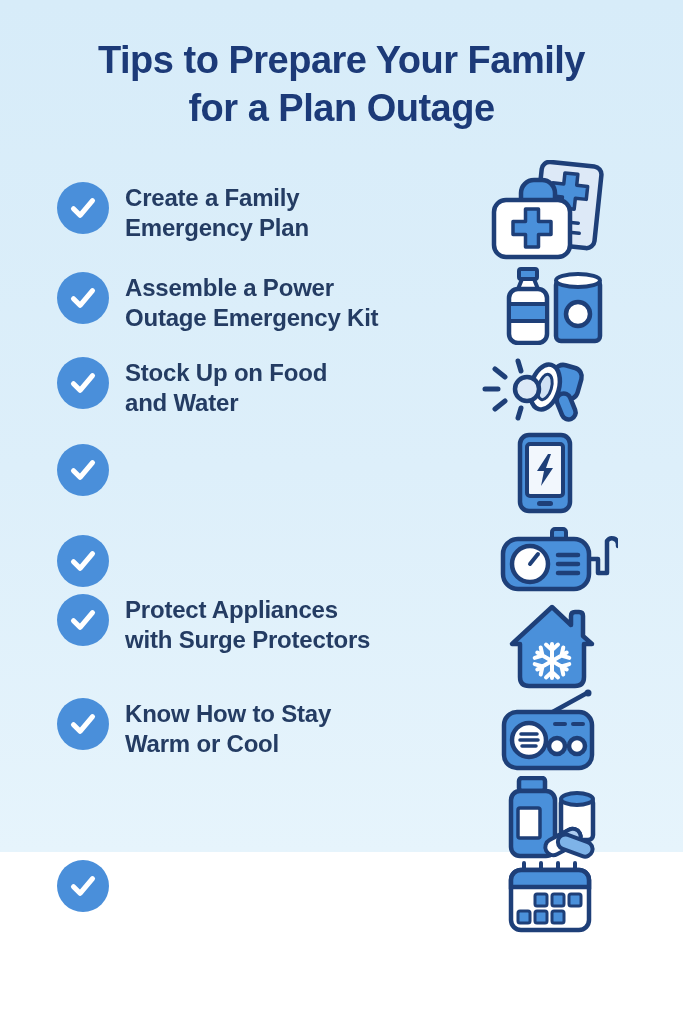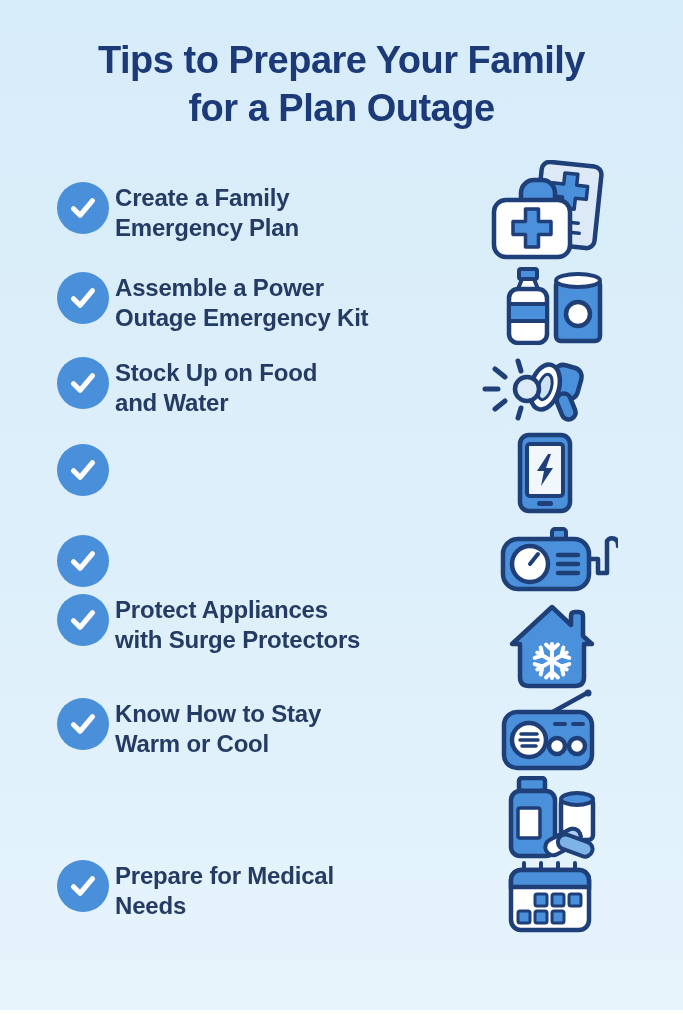--- a/index.html
+++ b/index.html
@@ -2,30 +2,30 @@
 <html><head>
 <meta charset="utf-8">
 <style>
   html,body{margin:0;padding:0;}
   body{
     width:683px;height:1024px;overflow:hidden;
     font-family:"Liberation Sans",sans-serif;
     background:#fff;
   }
   .poster{
-    position:relative;width:683px;height:1010px;
+    position:relative;width:683px;height:852px;
     background:linear-gradient(180deg,#d7ecf9 0%,#ddeffa 55%,#e6f4fc 100%);
   }
   .title{
     position:absolute;top:36px;left:0;width:683px;
     text-align:center;color:#1c3a78;font-weight:bold;
     font-size:38px;line-height:48px;letter-spacing:-0.5px;
   }
   .row{
-    position:absolute;left:57px;display:flex;align-items:flex-start;gap:6px;
+    position:absolute;left:57px;display:flex;align-items:flex-start;gap:16px;
   }
   .check{
     flex:0 0 auto;width:52px;height:52px;border-radius:50%;
     background:#4a8fda;margin-top:-1px;
     display:flex;align-items:center;justify-content:center;
   }
   .check svg{display:block;}
   .row-text{
     color:#243c63;font-weight:bold;font-size:24px;line-height:29.5px;
     white-space:pre-line;letter-spacing:-0.2px;
@@ -101,22 +101,20 @@
       </span>
     <div class="row-text">Know How to Stay
 Warm or Cool</div>
   </div>
   <div class="row" style="top:861px">
     <span class="check">
         <svg width="38" height="38" viewBox="0 0 52 52">
           <path d="M13,27 L22,36 L39,16" fill="none" stroke="#ffffff" stroke-width="7" stroke-linecap="round" stroke-linejoin="round"></path>
         </svg>
       </span>
-    <div class="row-text">Prepare for Medical
-Needs</div>
   </div>
 
   <div class="icon" style="left:488px;top:160px">
     <svg width="118" height="102" viewBox="0 0 118 102">
       <g transform="rotate(6 80 46)">
         <rect x="50" y="4" width="60" height="82" rx="8" fill="#dde9f7" stroke="#1e3f78" stroke-width="4.5"></rect>
         <path d="M73.5,13.5 h13 v11 h11 v13 h-11 v11 h-13 v-11 h-11 v-13 h11 Z" fill="#4a90da" stroke="#1e3f78" stroke-width="3.5" stroke-linejoin="round"></path>
         <path d="M58,61 h3 M66,62 h26 M64,72 h30" fill="none" stroke="#1e3f78" stroke-width="3.5" stroke-linecap="round"></path>
       </g>
       <path d="M33,42 v-9 a13,13 0 0 1 13,-13 h8 a13,13 0 0 1 13,13 v9 Z" fill="#4a90da" stroke="#1e3f78" stroke-width="4.5" stroke-linejoin="round"></path>

